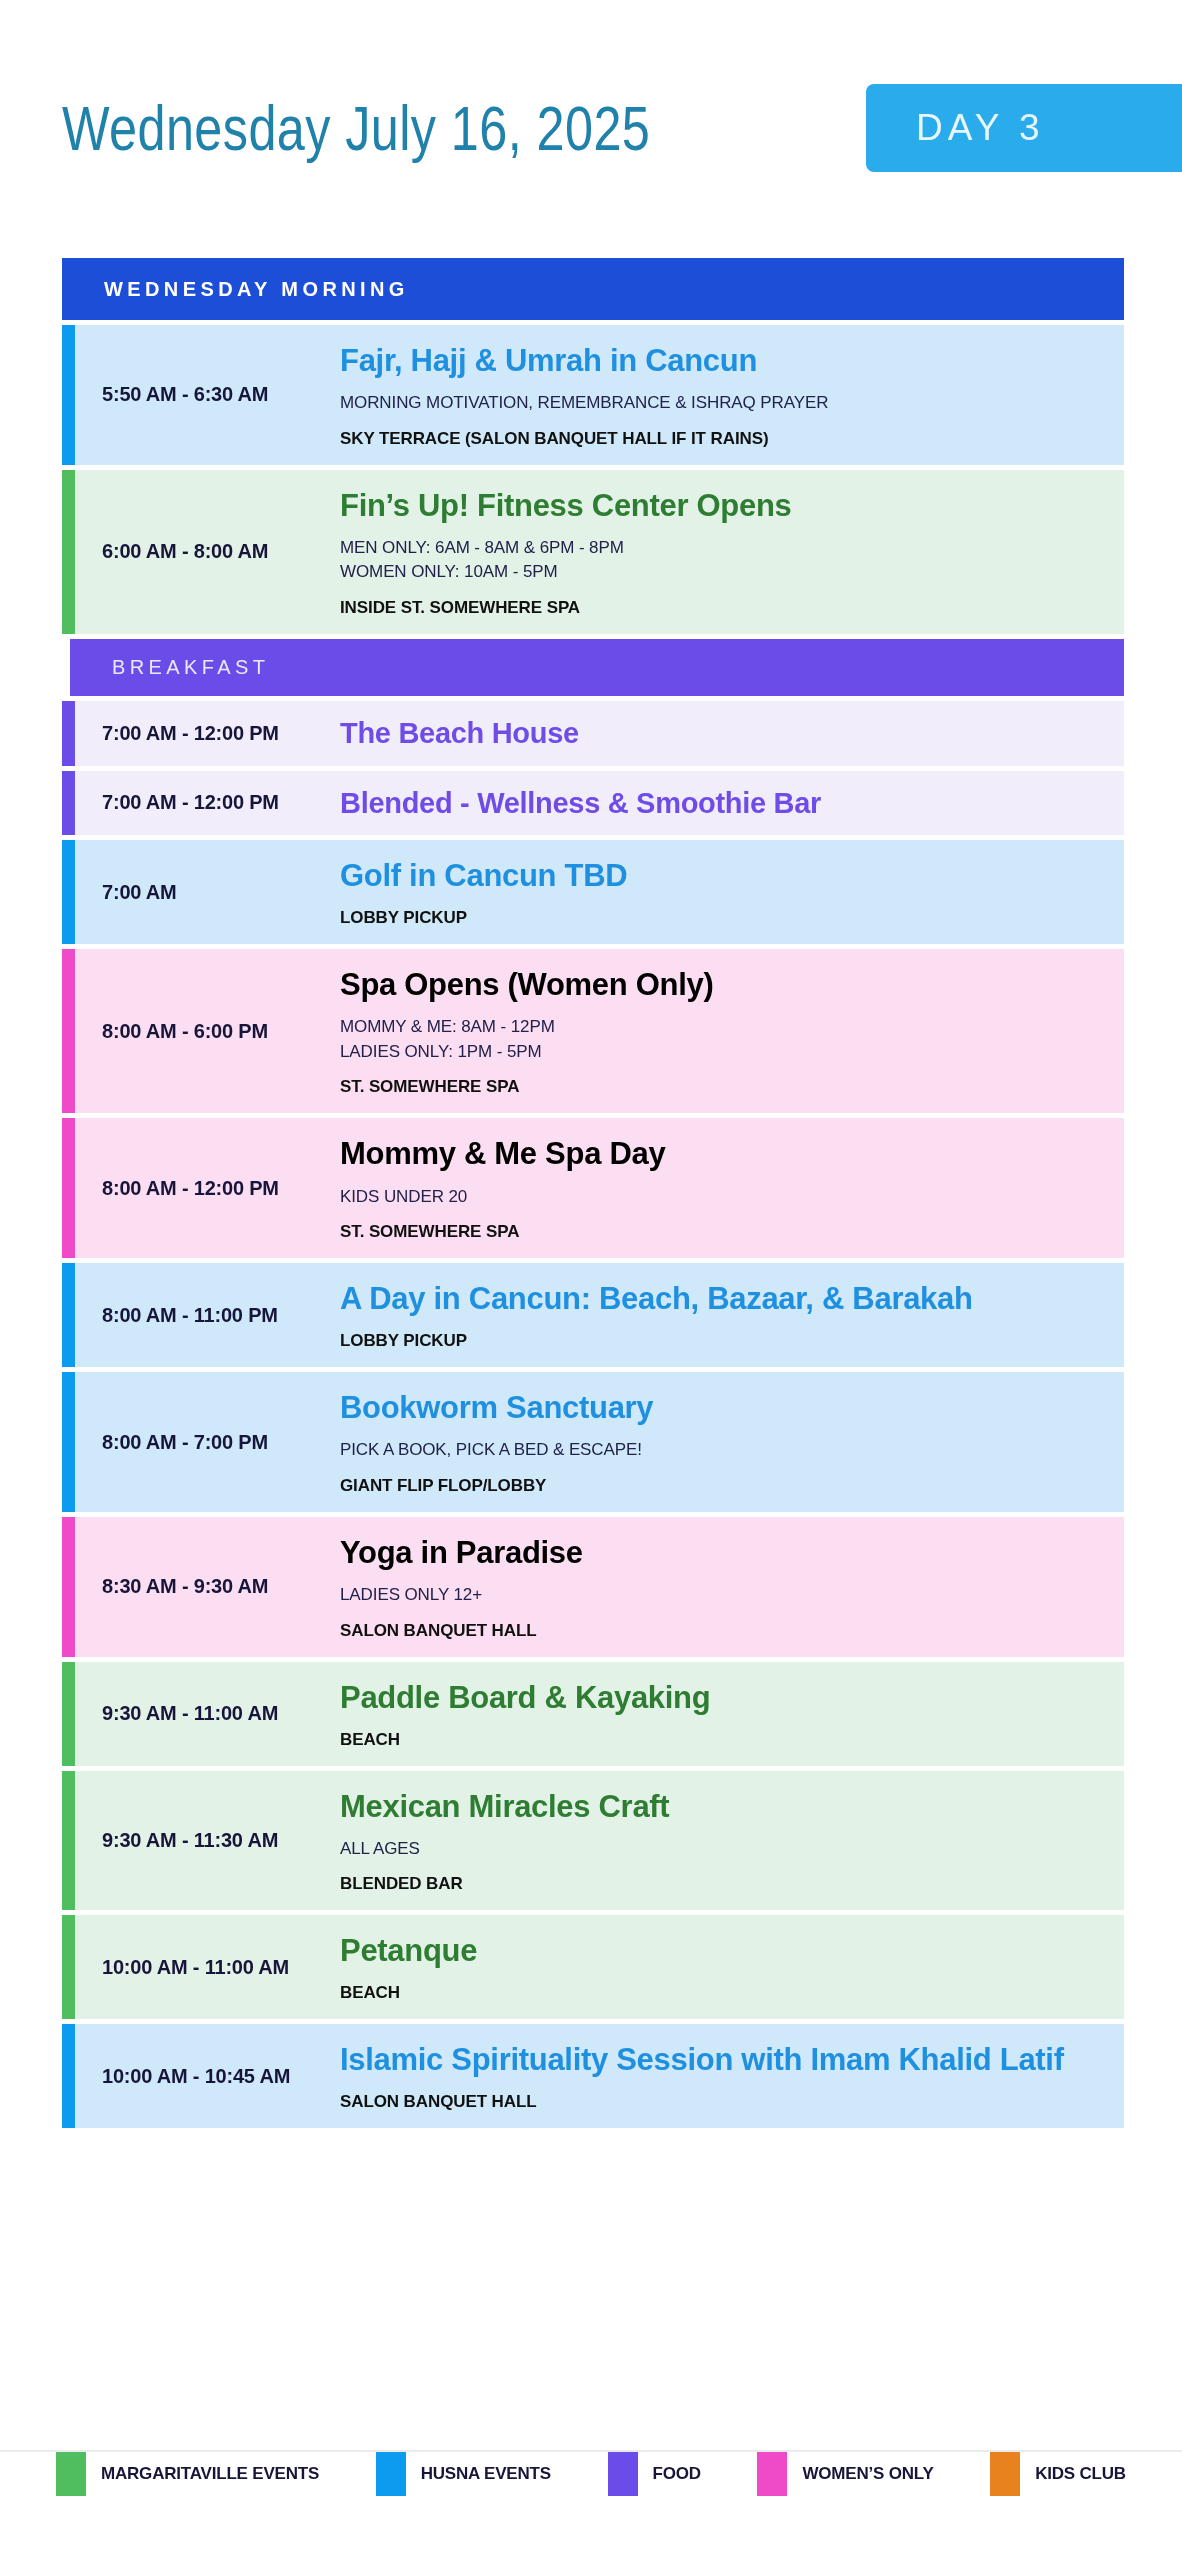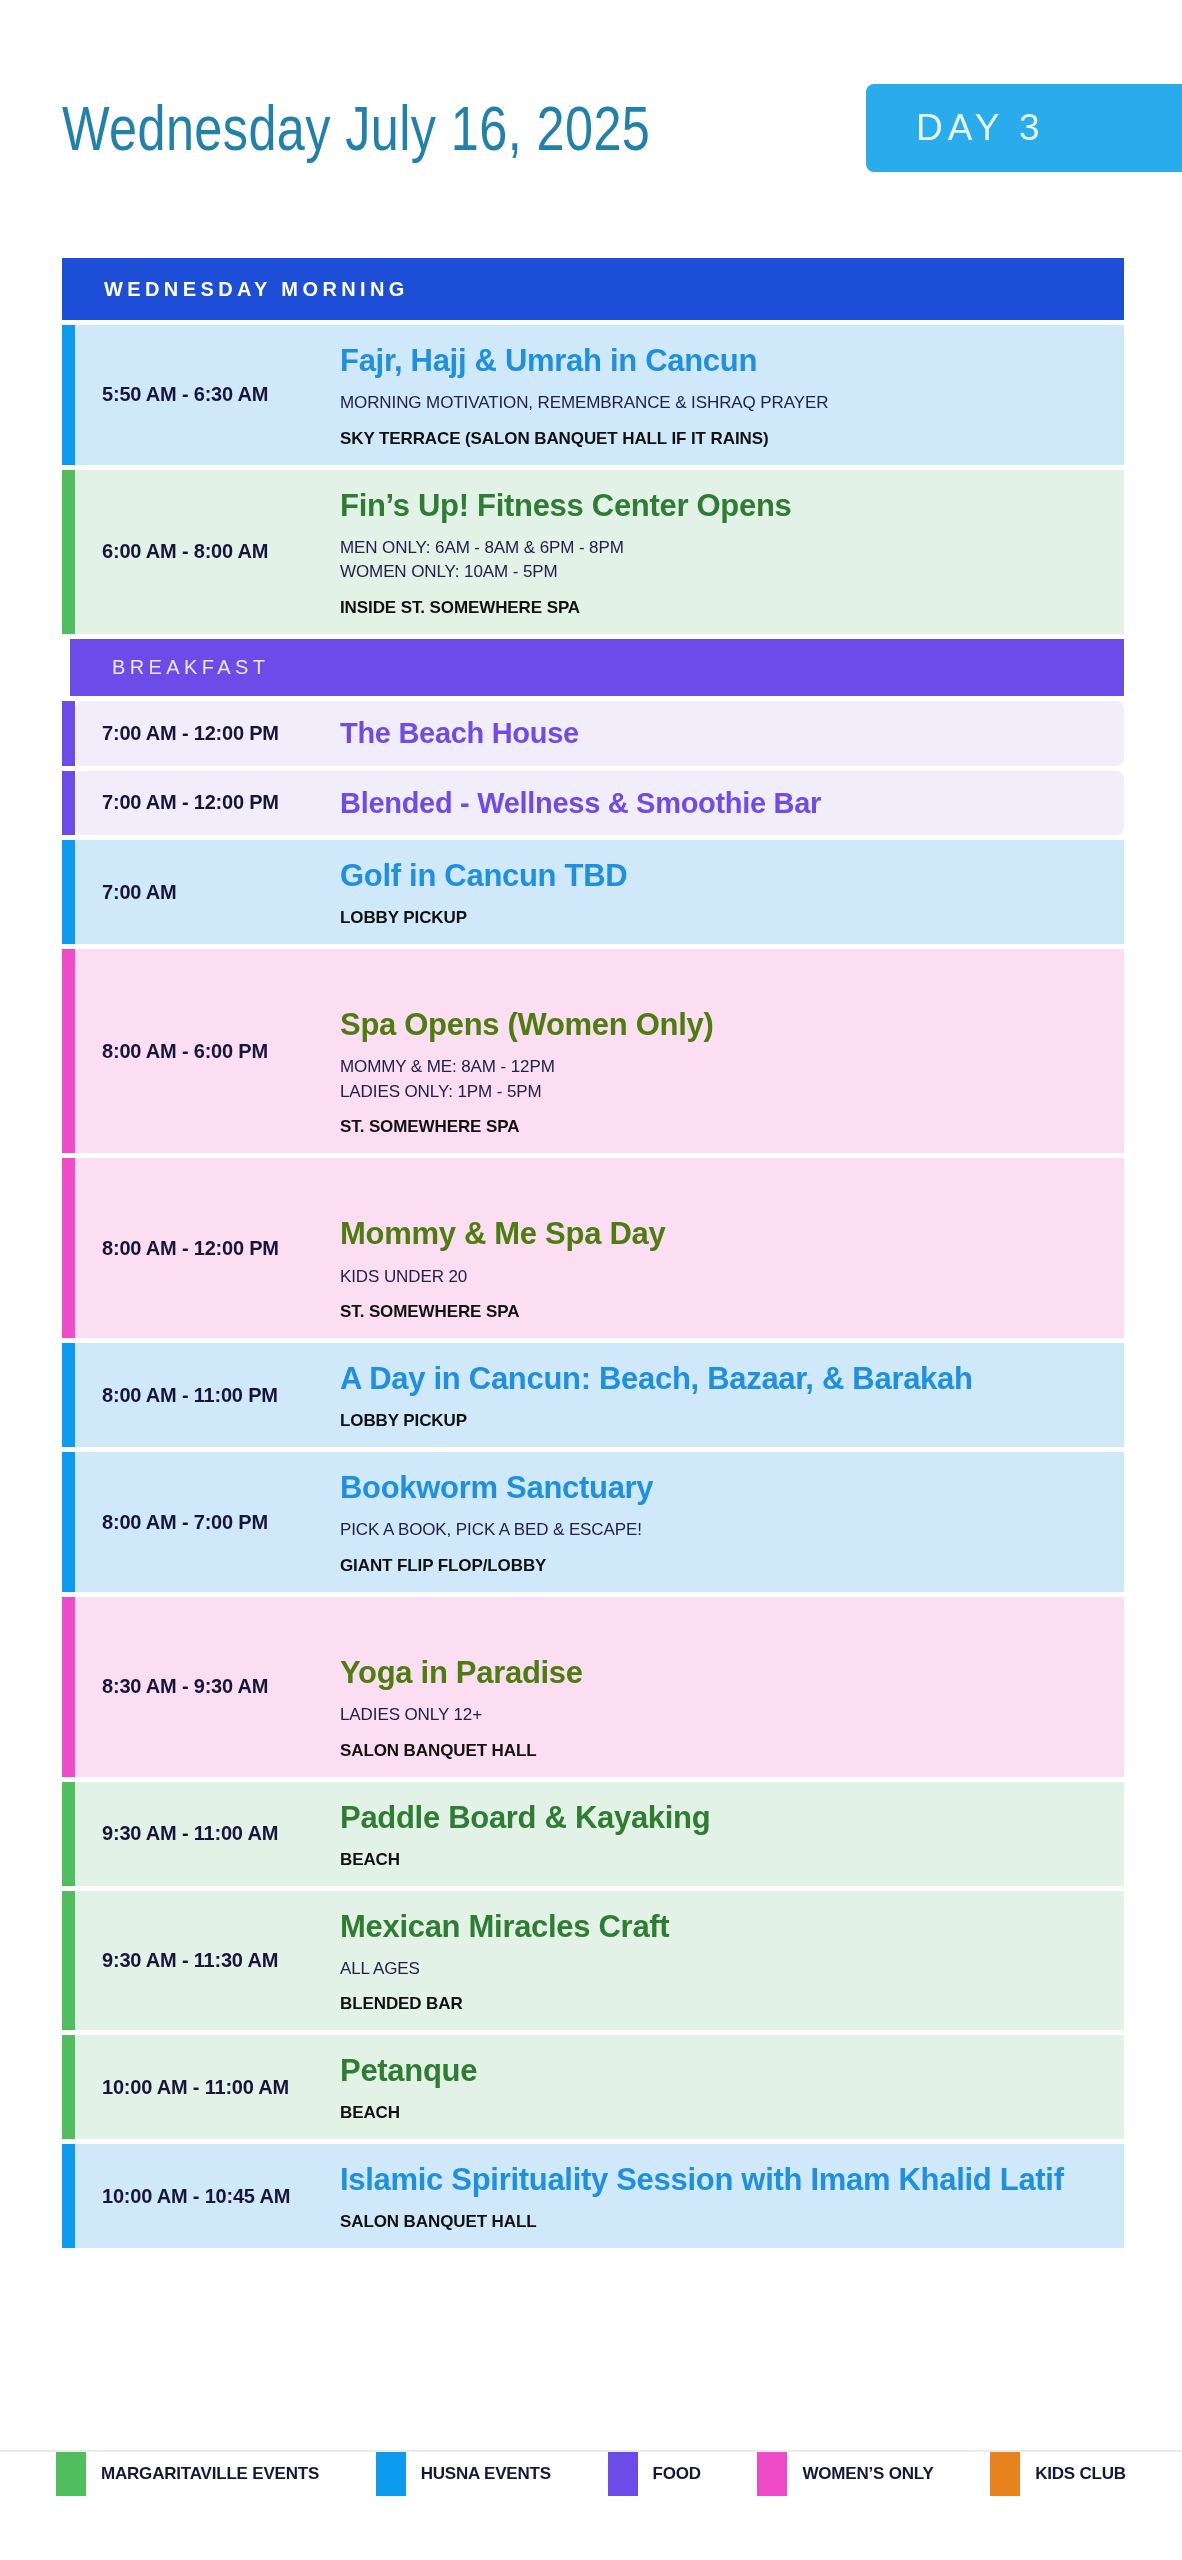--- a/index.html
+++ b/index.html
@@ -145,39 +145,39 @@
     font-size: 17px;
     font-weight: bold;
     color: #111111;
     margin-top: 13px;
     letter-spacing: -0.1px;
   }
   .event-sub + .event-loc { margin-top: 13px; }
   .event-title + .event-loc { margin-top: 13px; }
 
   
-  .event.compact .event-body { min-height: 52px; padding: 14px 0; border-radius: 8px; }
+  .event.compact .event-body { min-height: 52px; padding: 14px 0; }
   .event.compact .event-title { font-size: 29px; }
 
   
   .cat-husna   .event-accent { background: #0c9bef; }
   .cat-husna   .event-body   { background: #cfe9fb; }
   .cat-husna   .event-title  { color: #1f8fe0; }
 
   .cat-margaritaville .event-accent { background: #50bd5f; }
   .cat-margaritaville .event-body   { background: #e3f2e7; }
   .cat-margaritaville .event-title  { color: #2e7d33; }
 
   .cat-food    .event-accent { background: #6c4ce8; }
   .cat-food    .event-body   { background: #f1edfb; }
   .cat-food    .event-title  { color: #6f4ce6; }
 
   .cat-womens  .event-accent { background: #ef4bc9; }
   .cat-womens  .event-body   { background: #fbdef2; }
-  .cat-womens  .event-title  { color: #4d7c0f; margin-top: 40px; }
+  .cat-womens  .event-title  { color: #000000; }
 
   
   .footer {
     position: absolute;
     left: 0;
     bottom: 0;
     width: 1182px;
     height: 110px;
     border-top: 2px solid #ebebeb;
     display: flex;

